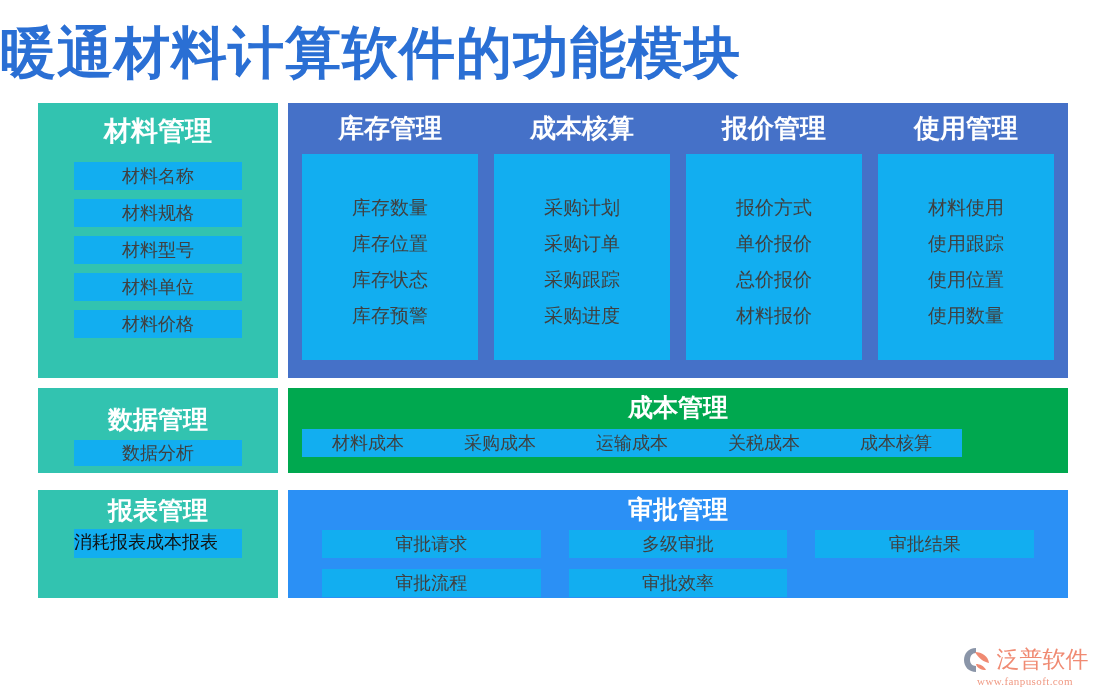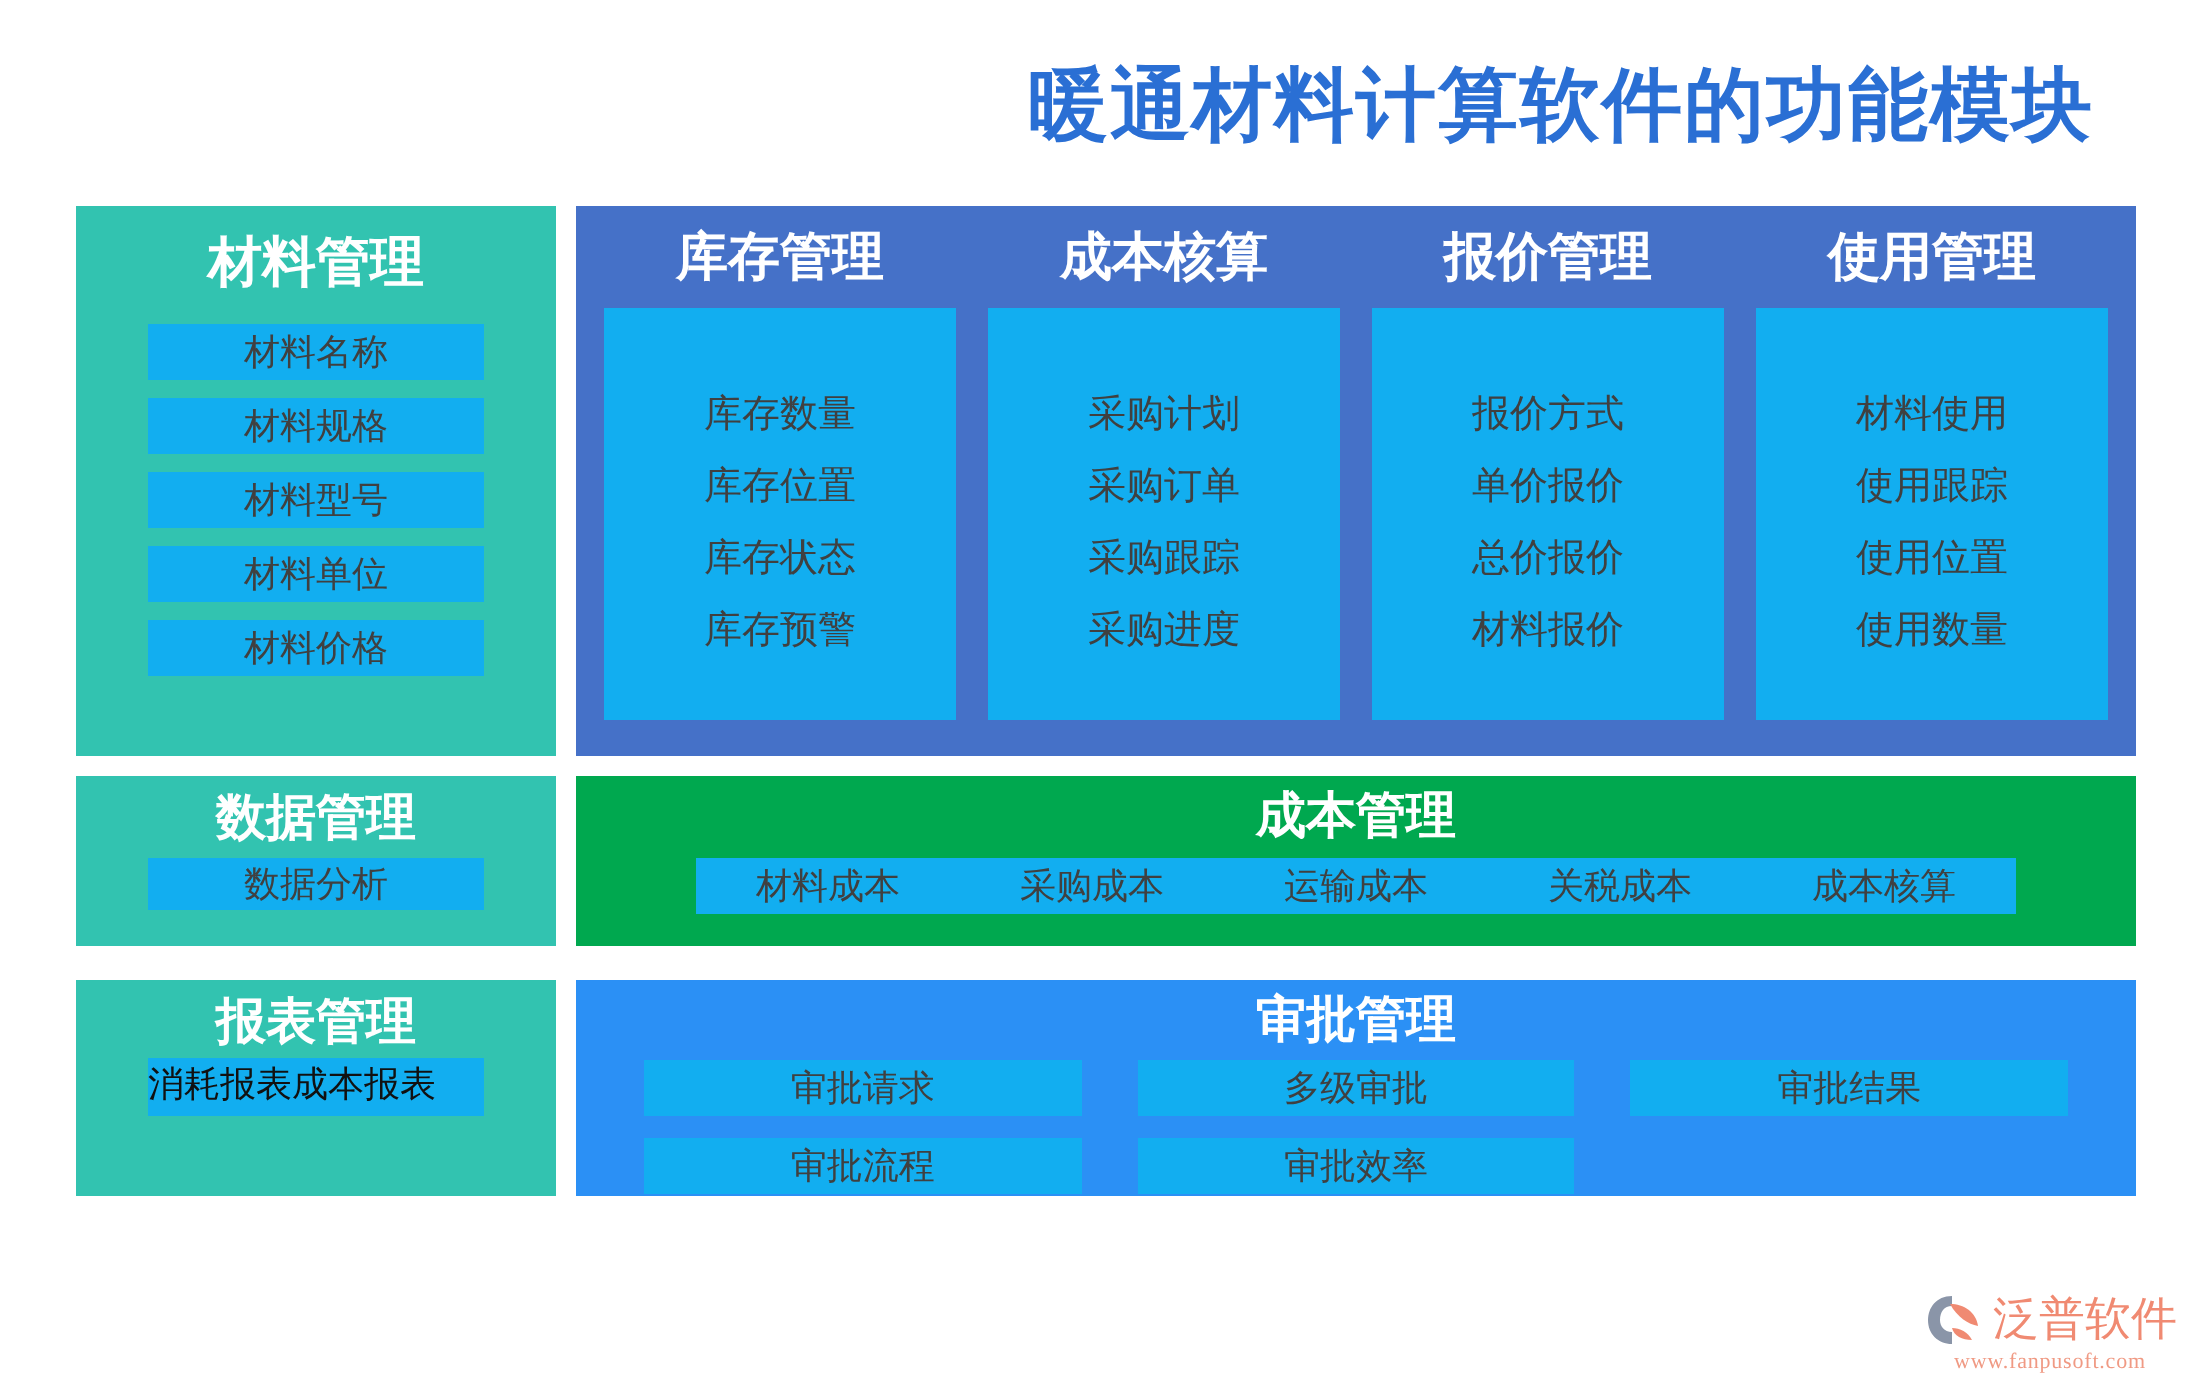--- a/index.html
+++ b/index.html
@@ -18,22 +18,22 @@
     height: 700px;
     background: #ffffff;
   }
 
   
   .title {
     position: absolute;
     left: 0;
     top: 24px;
     width: 1047px;
-    text-align: right;
-    font-size: 40px;
+    text-align: left;
+    font-size: 56px;
     font-weight: bold;
     color: #2a6fd4;
     letter-spacing: 1px;
     line-height: 58px;
     white-space: nowrap;
   }
 
   
   .panel { position: absolute; }
 
@@ -89,32 +89,32 @@
   }
   .ops-body .ops-item {
     font-size: 19px; color: #404040; line-height: 36px; white-space: nowrap;
   }
 
   
   #data-panel {
     left: 38px; top: 388px; width: 240px; height: 85px;
     background: #32c3b0;
   }
-  #data-panel .panel-title { font-size: 25px; margin-top: 4px; }
+  #data-panel .panel-title { font-size: 25px; margin-top: 15px; }
   #data-panel .chip {
     width: 168px; height: 26px; font-size: 18px; margin: 4px auto 0;
   }
 
   #cost-panel {
     left: 288px; top: 388px; width: 780px; height: 85px;
     background: #00a84f;
   }
   #cost-panel .panel-title { font-size: 25px; margin-top: 3px; }
   #cost-panel .cost-row {
-    display: flex; justify-content: center;
+    display: flex; justify-content: flex-start;
     padding: 0 14px; margin-top: 5px;
   }
   #cost-panel .chip { width: 132px; height: 28px; font-size: 18px; }
 
   
   #report-panel {
     left: 38px; top: 490px; width: 240px; height: 108px;
     background: #32c3b0;
   }
   #report-panel .panel-title { font-size: 25px; margin-top: 4px; }

